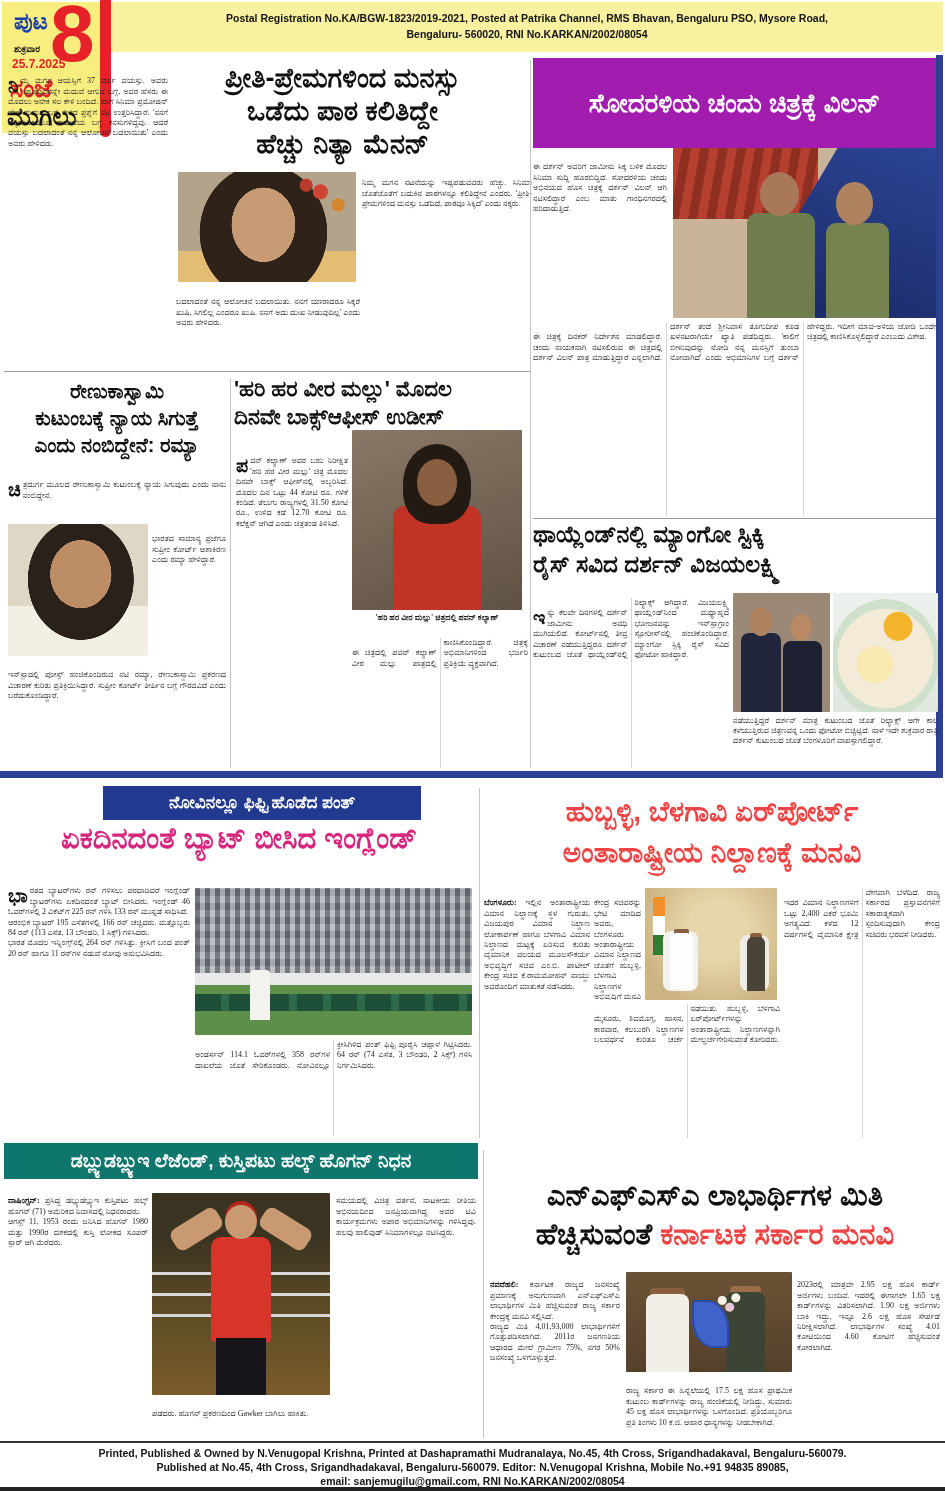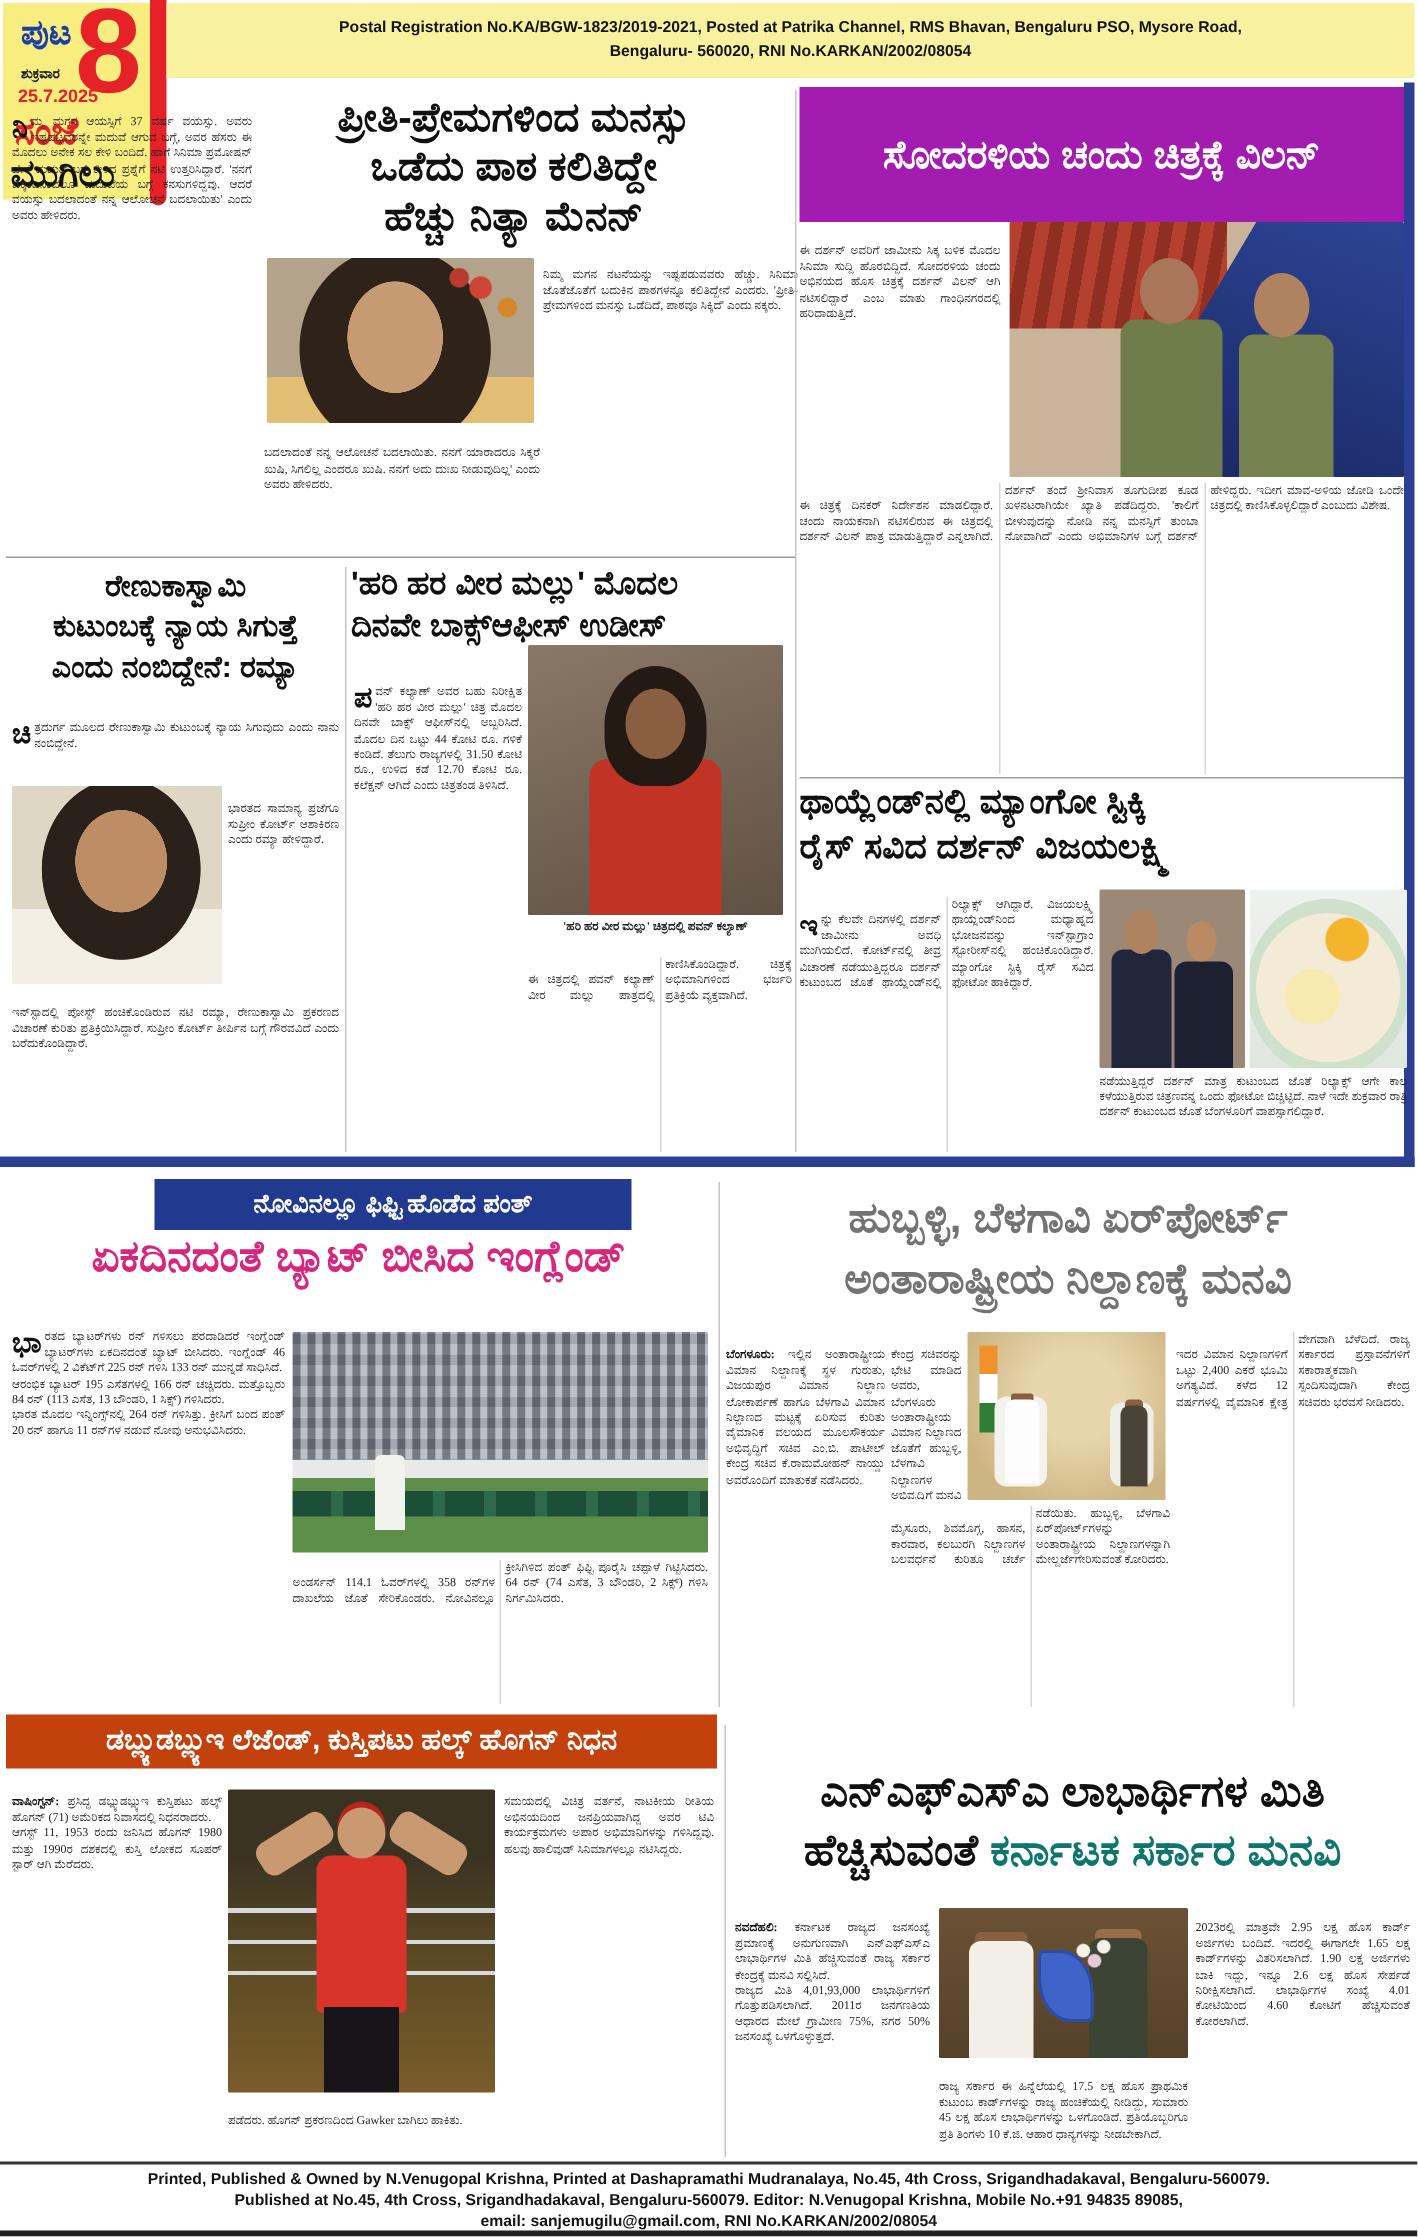--- a/index.html
+++ b/index.html
@@ -167,21 +167,21 @@
                          repeating-linear-gradient(0deg, rgba(255,255,255,0.25) 0 7px, rgba(90,95,105,0.35) 7px 14px);"></div>
   <div style="left:0;top:72%;width:100%;height:12%;background:repeating-linear-gradient(90deg,#1d4f38 0 26px,#2d6a4b 26px 34px);"></div>
   <div style="left:20%;top:56%;width:7%;height:34%;background:#f2f2ee;border-radius:4px 4px 0 0;"></div>
 </div>
 
 <div class="abs body-text cols2" style="left:195px;top:1040px;width:277px;height:96px;">
   <span>ಅಂಡರ್ಸನ್ 114.1 ಓವರ್‌ಗಳಲ್ಲಿ 358 ರನ್‌ಗಳ ದಾಖಲೆಯ ಜೊತೆ ಸೇರಿಕೊಂಡರು. ನೋವಿನಲ್ಲೂ ಕ್ರೀಸಿಗಿಳಿದ ಪಂತ್ ಫಿಫ್ಟಿ ಪೂರೈಸಿ ಚಪ್ಪಾಳೆ ಗಿಟ್ಟಿಸಿದರು. 64 ರನ್ (74 ಎಸೆತ, 3 ಬೌಂಡರಿ, 2 ಸಿಕ್ಸ್) ಗಳಿಸಿ ನಿರ್ಗಮಿಸಿದರು.</span>
 </div>
 <div class="abs rule-v" style="left:479px;top:788px;height:350px;"></div>
 
-<div class="abs headline" style="left:484px;top:792px;width:456px;font-size:28px;line-height:1.45;color:#737373;">ಹುಬ್ಬಳ್ಳಿ, ಬೆಳಗಾವಿ ಏರ್‌ಪೋರ್ಟ್
+<div class="abs headline" style="left:484px;top:792px;width:456px;font-size:28px;line-height:1.45;color:#ef4444;">ಹುಬ್ಬಳ್ಳಿ, ಬೆಳಗಾವಿ ಏರ್‌ಪೋರ್ಟ್
 ಅಂತಾರಾಷ್ಟ್ರೀಯ ನಿಲ್ದಾಣಕ್ಕೆ ಮನವಿ</div>
 
 <div class="abs body-text" style="left:484px;top:888px;width:106px;height:250px;">
   <span class="dateline">ಬೆಂಗಳೂರು:</span><span> ಇಲ್ಲಿನ ಅಂತಾರಾಷ್ಟ್ರೀಯ ವಿಮಾನ ನಿಲ್ದಾಣಕ್ಕೆ ಸ್ಥಳ ಗುರುತು, ವಿಜಯಪುರ ವಿಮಾನ ನಿಲ್ದಾಣ ಲೋಕಾರ್ಪಣೆ ಹಾಗೂ ಬೆಳಗಾವಿ ವಿಮಾನ ನಿಲ್ದಾಣದ ಮಟ್ಟಕ್ಕೆ ಏರಿಸುವ ಕುರಿತು ವೈಮಾನಿಕ ವಲಯದ ಮೂಲಸೌಕರ್ಯ ಅಭಿವೃದ್ಧಿಗೆ ಸಚಿವ ಎಂ.ಬಿ. ಪಾಟೀಲ್ ಕೇಂದ್ರ ಸಚಿವ ಕೆ.ರಾಮಮೋಹನ್ ನಾಯ್ಡು ಅವರೊಂದಿಗೆ ಮಾತುಕತೆ ನಡೆಸಿದರು.</span>
 </div>
 <div class="abs body-text" style="left:594px;top:888px;width:47px;height:112px;">
   <span>ಕೇಂದ್ರ ಸಚಿವರನ್ನು ಭೇಟಿ ಮಾಡಿದ ಅವರು, ಬೆಂಗಳೂರು ಅಂತಾರಾಷ್ಟ್ರೀಯ ವಿಮಾನ ನಿಲ್ದಾಣದ ಜೊತೆಗೆ ಹುಬ್ಬಳ್ಳಿ, ಬೆಳಗಾವಿ ನಿಲ್ದಾಣಗಳ ಅಭಿವೃದ್ಧಿಗೆ ಮನವಿ ಸಲ್ಲಿಸಿದರು.</span>
 </div>
 <div class="photo" style="left:645px;top:888px;width:132px;height:112px;
             background:radial-gradient(circle at 55% 38%, #e7d5ab 0 30%, #cdb583 78%);">
@@ -191,21 +191,21 @@
   <div style="right:6%;top:42%;width:22%;height:50%;background:#efede6;border-radius:8px;"></div>
   <div style="right:9%;top:44%;width:14%;height:48%;background:#4a4438;border-radius:6px 6px 0 0;box-shadow:0 -7px 0 -3px #8a5f41;"></div>
 </div>
 <div class="abs body-text cols2" style="left:594px;top:1004px;width:186px;height:134px;">
   <span>ಮೈಸೂರು, ಶಿವಮೊಗ್ಗ, ಹಾಸನ, ಕಾರವಾರ, ಕಲಬುರಗಿ ನಿಲ್ದಾಣಗಳ ಬಲವರ್ಧನೆ ಕುರಿತೂ ಚರ್ಚೆ ನಡೆಯಿತು. ಹುಬ್ಬಳ್ಳಿ, ಬೆಳಗಾವಿ ಏರ್‌ಪೋರ್ಟ್‌ಗಳನ್ನು ಅಂತಾರಾಷ್ಟ್ರೀಯ ನಿಲ್ದಾಣಗಳನ್ನಾಗಿ ಮೇಲ್ದರ್ಜೆಗೇರಿಸುವಂತೆ ಕೋರಿದರು.</span>
 </div>
 <div class="abs body-text cols2" style="left:784px;top:888px;width:156px;height:250px;">
   <span>ಇದರ ವಿಮಾನ ನಿಲ್ದಾಣಗಳಿಗೆ ಒಟ್ಟು 2,400 ಎಕರೆ ಭೂಮಿ ಅಗತ್ಯವಿದೆ. ಕಳೆದ 12 ವರ್ಷಗಳಲ್ಲಿ ವೈಮಾನಿಕ ಕ್ಷೇತ್ರ ವೇಗವಾಗಿ ಬೆಳೆದಿದೆ. ರಾಜ್ಯ ಸರ್ಕಾರದ ಪ್ರಸ್ತಾವನೆಗಳಿಗೆ ಸಕಾರಾತ್ಮಕವಾಗಿ ಸ್ಪಂದಿಸುವುದಾಗಿ ಕೇಂದ್ರ ಸಚಿವರು ಭರವಸೆ ನೀಡಿದರು.</span>
 </div>
 
-<div class="abs banner" style="left:4px;top:1143px;width:474px;height:36px;background:#c2410c;font-size:19px;">
+<div class="abs banner" style="left:4px;top:1143px;width:474px;height:36px;background:#0f766e;font-size:19px;">
   <span>ಡಬ್ಲ್ಯುಡಬ್ಲ್ಯುಇ ಲೆಜೆಂಡ್, ಕುಸ್ತಿಪಟು ಹಲ್ಕ್ ಹೊಗನ್ ನಿಧನ</span>
 </div>
 
 <div class="abs body-text" style="left:8px;top:1186px;width:140px;height:250px;">
   <span class="dateline">ವಾಷಿಂಗ್ಟನ್:</span><span> ಪ್ರಸಿದ್ಧ ಡಬ್ಲ್ಯುಡಬ್ಲ್ಯುಇ ಕುಸ್ತಿಪಟು ಹಲ್ಕ್ ಹೊಗನ್ (71) ಅಮೆರಿಕದ ನಿವಾಸದಲ್ಲಿ ನಿಧನರಾದರು.
 ಆಗಸ್ಟ್ 11, 1953 ರಂದು ಜನಿಸಿದ ಹೊಗನ್ 1980 ಮತ್ತು 1990ರ ದಶಕದಲ್ಲಿ ಕುಸ್ತಿ ಲೋಕದ ಸೂಪರ್ ಸ್ಟಾರ್ ಆಗಿ ಮೆರೆದರು.</span>
 </div>
 
 <div class="photo" style="left:152px;top:1193px;width:178px;height:202px;
             background:linear-gradient(180deg,#3a3322 0 22%,#5a4a25 55%,#7a5c2a 100%);">
@@ -223,21 +223,21 @@
 </div>
 <div class="abs body-text" style="left:152px;top:1399px;width:178px;height:38px;">
   <span>ಪಡೆದರು. ಹೊಗನ್ ಪ್ರಕರಣದಿಂದ Gawker ಬಾಗಿಲು ಹಾಕಿತು.</span>
 </div>
 <div class="abs rule-v" style="left:483px;top:1150px;height:288px;"></div>
 
 <div class="abs" style="left:490px;top:1166px;width:450px;height:98px;display:flex;flex-direction:column;
             align-items:center;justify-content:center;font-weight:bold;font-size:29px;line-height:1.35;text-align:center;">
   <span style="color:#101010;">ಎನ್‌ಎಫ್‌ಎಸ್‌ಎ ಲಾಭಾರ್ಥಿಗಳ ಮಿತಿ</span>
   <span>
-    <span style="color:#101010;">ಹೆಚ್ಚಿಸುವಂತೆ </span><span style="color:#0f766e;">ಕರ್ನಾಟಕ ಸರ್ಕಾರ ಮನವಿ</span>
+    <span style="color:#101010;">ಹೆಚ್ಚಿಸುವಂತೆ </span><span style="color:#ef4444;">ಕರ್ನಾಟಕ ಸರ್ಕಾರ ಮನವಿ</span>
   </span>
 </div>
 
 <div class="abs body-text" style="left:490px;top:1270px;width:130px;height:168px;">
   <span class="dateline">ನವದೆಹಲಿ:</span><span> ಕರ್ನಾಟಕ ರಾಜ್ಯದ ಜನಸಂಖ್ಯೆ ಪ್ರಮಾಣಕ್ಕೆ ಅನುಗುಣವಾಗಿ ಎನ್‌ಎಫ್‌ಎಸ್‌ಎ ಲಾಭಾರ್ಥಿಗಳ ಮಿತಿ ಹೆಚ್ಚಿಸುವಂತೆ ರಾಜ್ಯ ಸರ್ಕಾರ ಕೇಂದ್ರಕ್ಕೆ ಮನವಿ ಸಲ್ಲಿಸಿದೆ.
 ರಾಜ್ಯದ ಮಿತಿ 4,01,93,000 ಲಾಭಾರ್ಥಿಗಳಿಗೆ ಗೊತ್ತುಪಡಿಸಲಾಗಿದೆ. 2011ರ ಜನಗಣತಿಯ ಆಧಾರದ ಮೇಲೆ ಗ್ರಾಮೀಣ 75%, ನಗರ 50% ಜನಸಂಖ್ಯೆ ಒಳಗೊಳ್ಳುತ್ತದೆ.</span>
 </div>
 
 <div class="photo" style="left:626px;top:1272px;width:166px;height:100px;background:linear-gradient(180deg,#6b5236,#55402a);">
   <div style="left:12%;top:22%;width:26%;height:78%;background:#f2efe8;border-radius:8px 8px 0 0;box-shadow:0 -10px 0 -4px #8a5f41;"></div>

